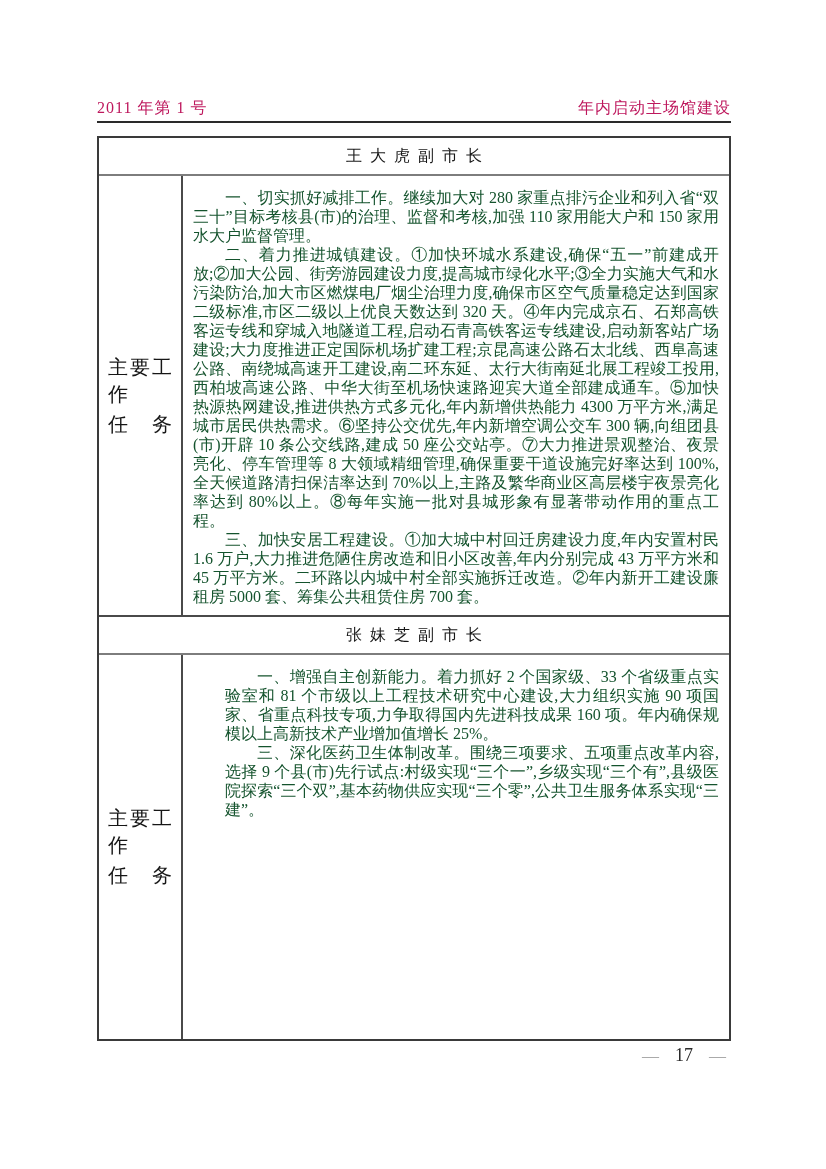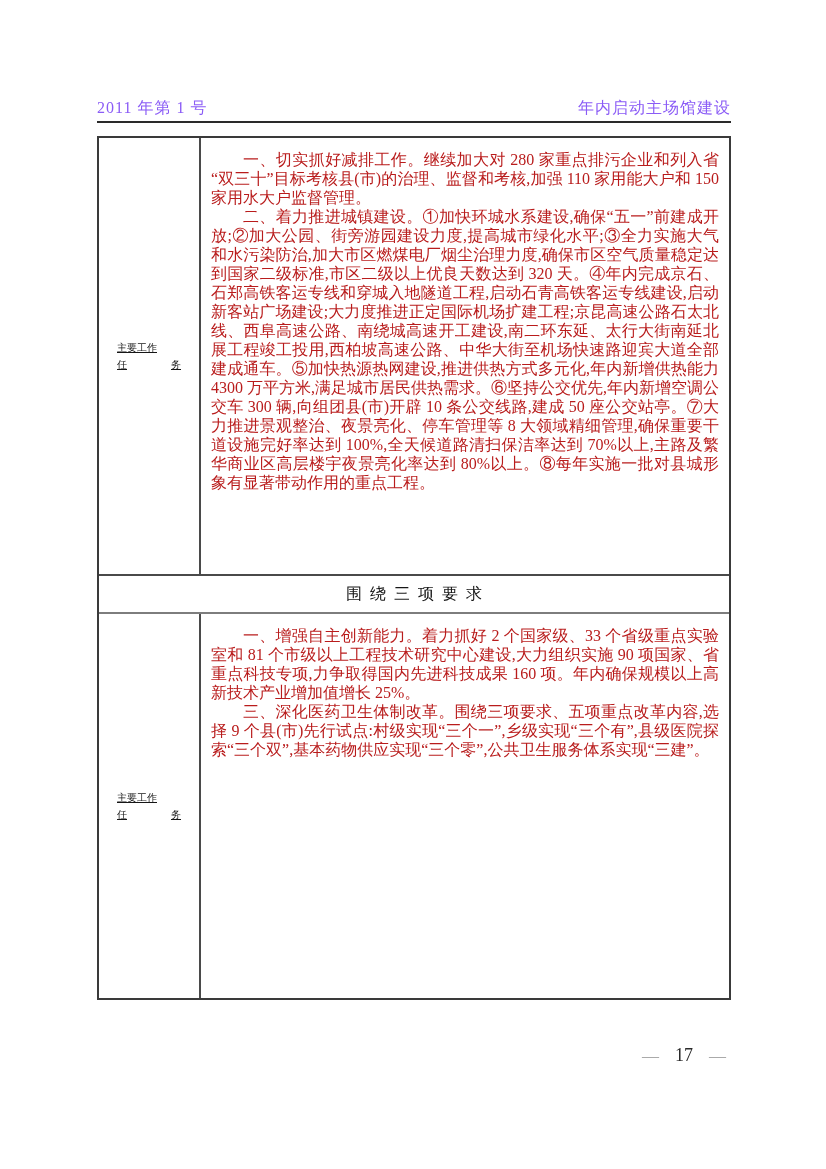--- a/index.html
+++ b/index.html
@@ -9,90 +9,94 @@
     margin:0 auto;
     background:#ffffff;
     outline:1px solid #cfcfcf;
     font-family:"Liberation Serif","DejaVu Serif",serif;
     color:#1c1c1c;
     overflow:hidden;
   }
   .running-header{
     position:absolute;left:97px;right:95px;top:98px;
     display:flex;justify-content:space-between;align-items:flex-end;
-    font-size:16px;letter-spacing:1px;color:#8b5cf6;
+    font-size:16px;letter-spacing:1px;color:#be185d;
   }
   .header-rule{
     position:absolute;left:97px;right:95px;top:121px;
     border-top:2px solid #2a2a2a;height:0;
   }
   .doc-table{
     position:absolute;left:97px;top:136px;width:634px;
     border:2px solid #3a3a3a;box-sizing:border-box;background:#fff;
   }
   .name-row{
     height:36px;display:flex;align-items:center;justify-content:center;
     border-bottom:2px solid #7d7d7d;
   }
   .name-row .official-name{
     font-size:16px;letter-spacing:8px;margin-right:-8px;color:#161616;
   }
   .body-row{display:flex;align-items:stretch;}
   .body-row.first{border-bottom:2px solid #4a4a4a;}
   .label-cell{
-    width:102px;flex-shrink:0;box-sizing:border-box;
+    width:84px;flex-shrink:0;box-sizing:border-box;
     border-right:2px solid #4a4a4a;
     display:flex;flex-direction:column;align-items:center;justify-content:center;
-    font-size:10px;color:#161616;text-decoration:underline;
+    font-size:20px;color:#161616;
   }
   .label-line1{width:64px;text-align:justify;}
   .label-line2{display:flex;justify-content:space-between;width:64px;margin-top:3px;}
   .content-cell{flex:1;padding:12px 10px 9px 10px;box-sizing:border-box;}
   .content-cell p{
     margin:0;font-size:16px;line-height:19px;
-    text-align:justify;text-indent:2em;color:#b91c1c;
+    text-align:justify;text-indent:2em;color:#14532d;
   }
   .body-row.first .content-cell{min-height:436px;}
-  .body-row.second .content-cell{min-height:384px;}
+  .body-row.second .content-cell{min-height:384px;margin-left:32px;}
   .page-number{
     position:absolute;top:1045px;right:100px;
     font-size:17px;display:flex;align-items:center;
   }
   .page-number .dash{color:#9c9c9c;letter-spacing:0;}
   .page-number .num{color:#2a2a2a;margin:0 16px;font-size:18px;}
 </style>
 </head>
 <body>
 
 <div class="page">
 
   <div class="running-header">
     <span>2011 年第 1 号</span>
     <span>年内启动主场馆建设</span>
   </div>
   <div class="header-rule"></div>
 
   <div class="doc-table">
 
+    <div class="name-row">
+      <span class="official-name">王大虎副市长</span>
+    </div>
     <div class="body-row first">
       <div class="label-cell">
         <span class="label-line1">主要工作</span>
         <span class="label-line2">
           <span>任</span>
           <span>务</span>
         </span>
       </div>
       <div class="content-cell">
         <p>一、切实抓好减排工作。继续加大对 280 家重点排污企业和列入省“双三十”目标考核县(市)的治理、监督和考核,加强 110 家用能大户和 150 家用水大户监督管理。</p>
         <p>二、着力推进城镇建设。①加快环城水系建设,确保“五一”前建成开放;②加大公园、街旁游园建设力度,提高城市绿化水平;③全力实施大气和水污染防治,加大市区燃煤电厂烟尘治理力度,确保市区空气质量稳定达到国家二级标准,市区二级以上优良天数达到 320 天。④年内完成京石、石郑高铁客运专线和穿城入地隧道工程,启动石青高铁客运专线建设,启动新客站广场建设;大力度推进正定国际机场扩建工程;京昆高速公路石太北线、西阜高速公路、南绕城高速开工建设,南二环东延、太行大街南延北展工程竣工投用,西柏坡高速公路、中华大街至机场快速路迎宾大道全部建成通车。⑤加快热源热网建设,推进供热方式多元化,年内新增供热能力 4300 万平方米,满足城市居民供热需求。⑥坚持公交优先,年内新增空调公交车 300 辆,向组团县(市)开辟 10 条公交线路,建成 50 座公交站亭。⑦大力推进景观整治、夜景亮化、停车管理等 8 大领域精细管理,确保重要干道设施完好率达到 100%,全天候道路清扫保洁率达到 70%以上,主路及繁华商业区高层楼宇夜景亮化率达到 80%以上。⑧每年实施一批对县城形象有显著带动作用的重点工程。</p>
+        <p>三、加快安居工程建设。①加大城中村回迁房建设力度,年内安置村民 1.6 万户,大力推进危陋住房改造和旧小区改善,年内分别完成 43 万平方米和 45 万平方米。二环路以内城中村全部实施拆迁改造。②年内新开工建设廉租房 5000 套、筹集公共租赁住房 700 套。</p>
       </div>
     </div>
 
     <div class="name-row">
-      <span class="official-name">围绕三项要求</span>
+      <span class="official-name">张妹芝副市长</span>
     </div>
     <div class="body-row second">
       <div class="label-cell">
         <span class="label-line1">主要工作</span>
         <span class="label-line2">
           <span>任</span>
           <span>务</span>
         </span>
       </div>
       <div class="content-cell">

